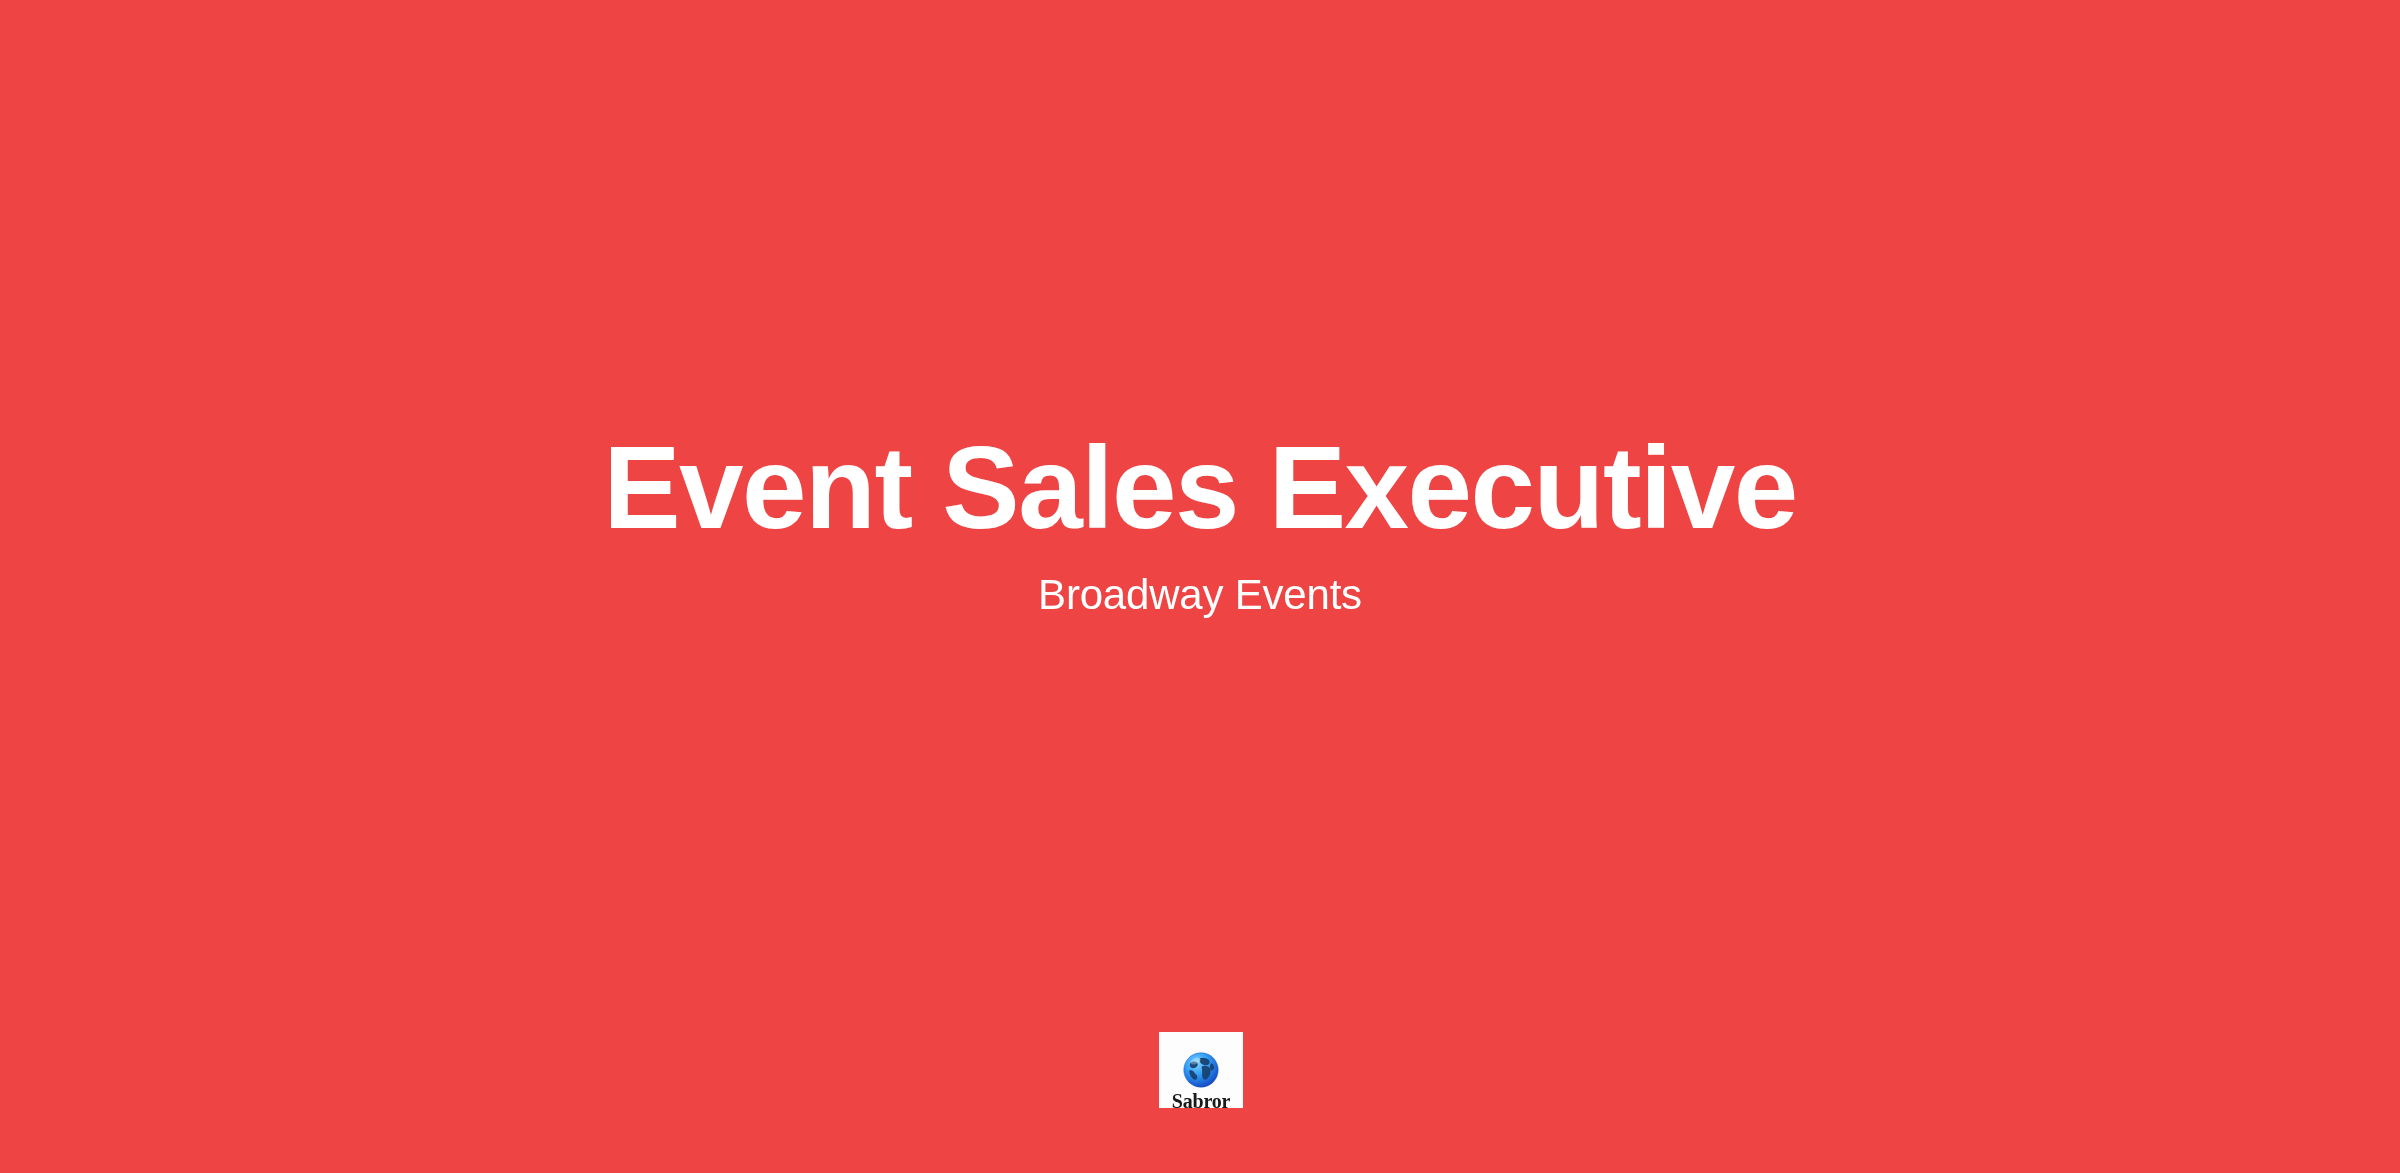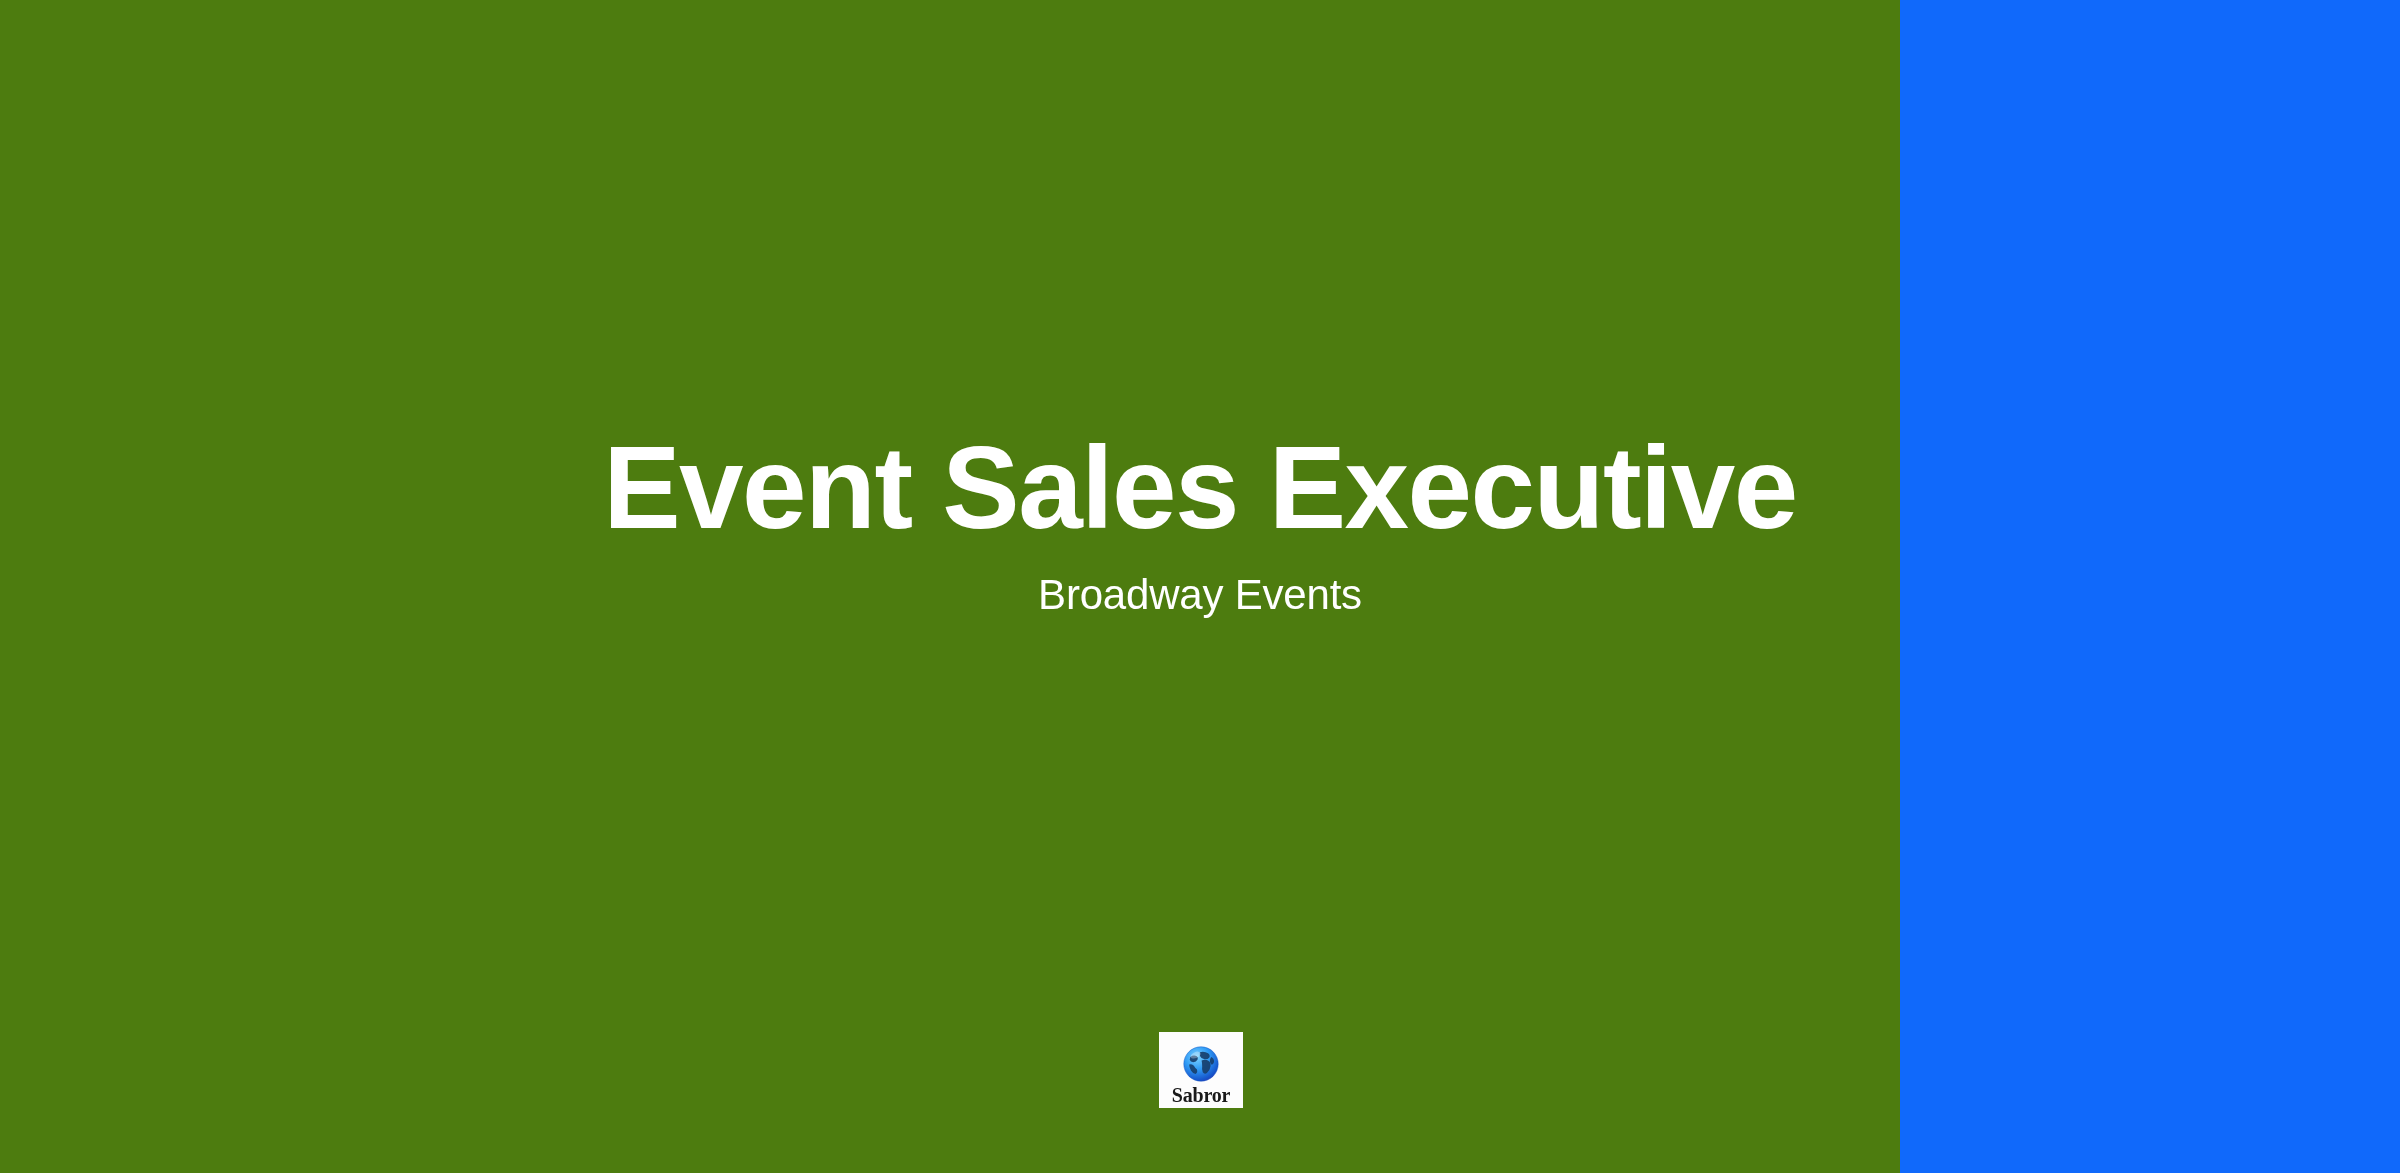--- a/index.html
+++ b/index.html
@@ -12,23 +12,23 @@
   }
 
   body {
     background: #1069fb;
     font-family: "Liberation Sans", "DejaVu Sans", sans-serif;
     -webkit-font-smoothing: antialiased;
   }
 
   .slide {
     position: relative;
-    width: 1900px;
+    width: 2400px;
     height: 1173px;
-    background: #4d7c0f;
+    background: #ef4444;
   }
 
   
   .hero {
     position: absolute;
     left: 0;
     top: 0;
     width: 2400px;
     height: 1173px;
     display: flex;
@@ -67,21 +67,21 @@
     position: absolute;
     left: 1159px;
     top: 1032px;
     width: 84px;
     height: 76px;
     background: #fdfdfd;
     display: flex;
     flex-direction: column;
     align-items: center;
     justify-content: flex-start;
-    padding-top: 13px;
+    padding-top: 19px;
     overflow: hidden;
   }
 
   .brand-globe {
     width: 38px;
     height: 38px;
     display: block;
     flex: 0 0 auto;
   }
 

